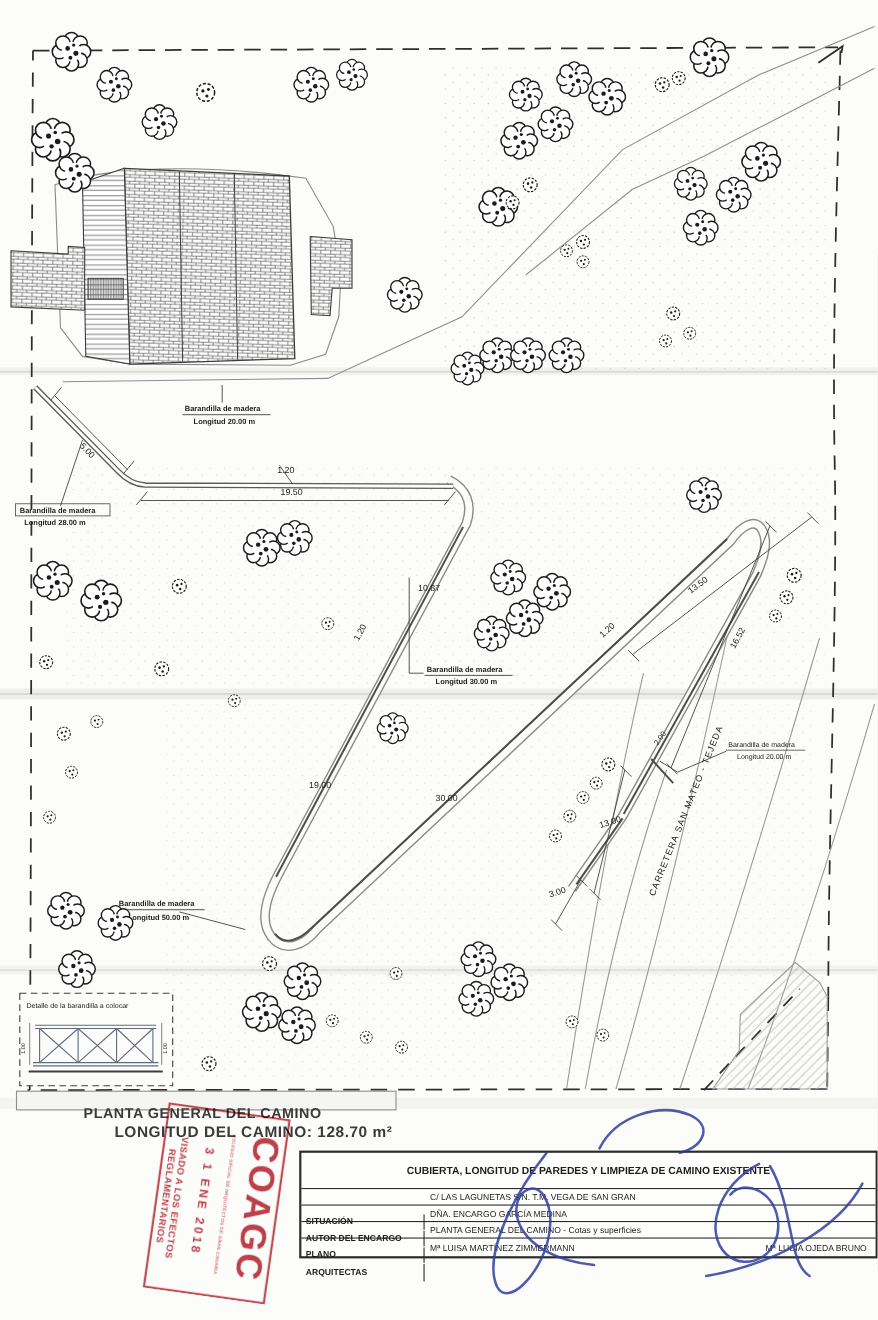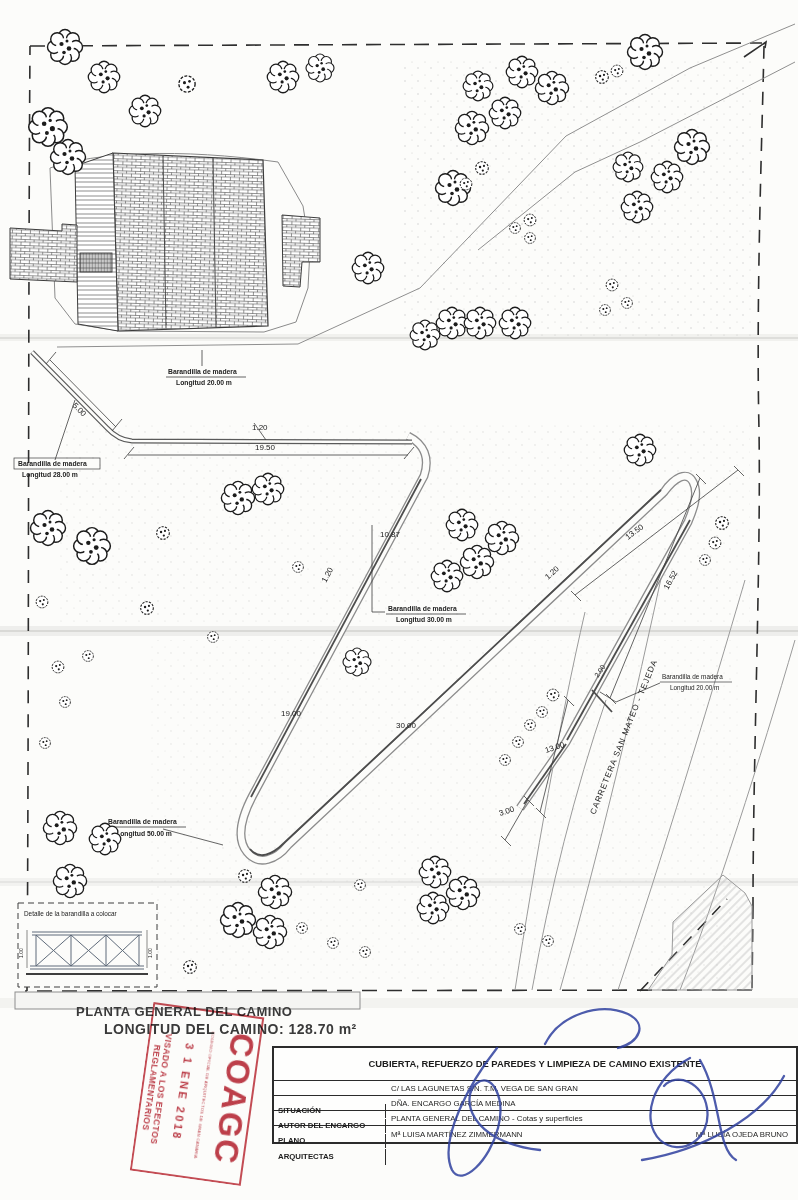--- a/index.html
+++ b/index.html
@@ -334,21 +334,21 @@
   </g>
 
   <rect x="15" y="992" width="345" height="17" fill="#f5f5f3" stroke="#8d8d8d" stroke-width="1"></rect>
 </svg>
 
 <div class="caption" id="cap1">PLANTA GENERAL DEL CAMINO</div>
 <div class="caption" id="cap2">LONGITUD DEL CAMINO: 128.70 m²</div>
 
 <div class="tblock">
   <div class="tb-head">
-    <div>CUBIERTA, REFUERZO DE PAREDES Y LIMPIEZA DE CAMINO EXISTENTE</div>
+    <div>CUBIERTA, LONGITUD DE PAREDES Y LIMPIEZA DE CAMINO EXISTENTE</div>
   </div>
   <div class="tb-row">
     <div class="tb-label">SITUACIÓN</div>
     <div class="tb-val">C/ LAS LAGUNETAS S/N. T.M. VEGA DE SAN GRAN</div>
   </div>
   <div class="tb-row">
     <div class="tb-label">AUTOR DEL ENCARGO</div>
     <div class="tb-val">DÑA. ENCARGO GARCÍA MEDINA</div>
   </div>
   <div class="tb-row">

